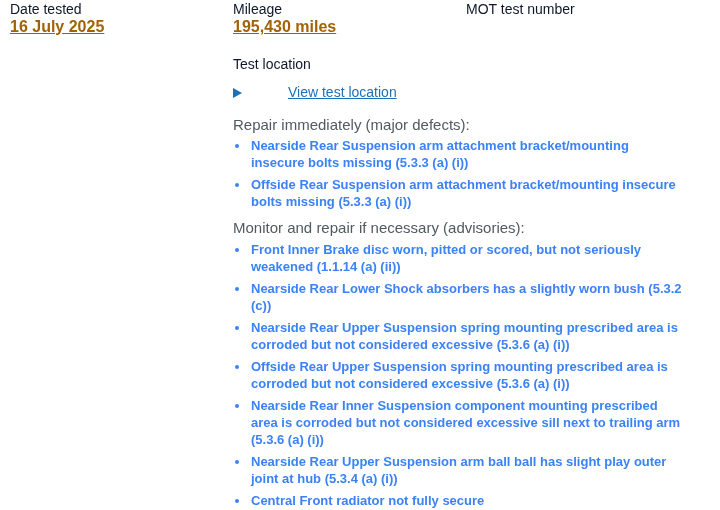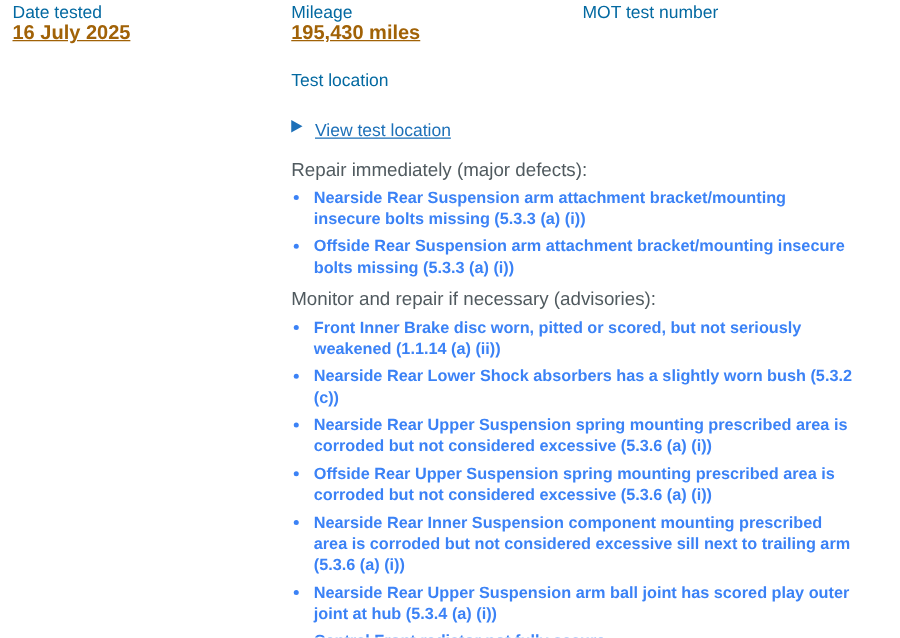--- a/index.html
+++ b/index.html
@@ -8,21 +8,21 @@
     background: #ffffff;
     font-family: "Liberation Sans", sans-serif;
     color: #0b0c0c;
     overflow: hidden;
   }
   .page { display: flex; padding-left: 10px; padding-top: 1px; }
   .left-rail { width: 223px; flex-shrink: 0; }
   .main { width: 452px; }
 
   .meta-label {
-    color: #0369a1;
+    color: #0f172a;
     font-size: 14px;
     line-height: 16px;
     font-weight: normal;
   }
   .meta-value {
     font-size: 16px;
     line-height: 19px;
     font-weight: bold;
     color: #a16207;
     text-decoration: underline;
@@ -34,23 +34,24 @@
     font-weight: bold;
     letter-spacing: 1px;
     color: #d4351c;
   }
   .top-grid {
     display: grid;
     grid-template-columns: 233px 1fr;
   }
   .test-location-label { margin-top: 20px; }
   .details-row {
-    margin-top: 24px;
+    margin-top: 12px;
     display: flex;
-    align-items: flex-start;
+    align-items: center;
+    gap: 36px;
   }
   .disclosure-triangle {
     width: 0; height: 0;
     border-left: 9px solid #1d70b8;
     border-top: 5.5px solid transparent;
     border-bottom: 5.5px solid transparent;
     margin-right: 10px;
     flex-shrink: 0;
   }
   .details-link {
@@ -121,19 +122,19 @@
     </div>
 
     <div>
       <p class="section-heading second">Monitor and repair if necessary (advisories):</p>
       <ul class="defect-list">
         <li>Front Inner Brake disc worn, pitted or scored, but not seriously weakened (1.1.14 (a) (ii))</li>
         <li>Nearside Rear Lower Shock absorbers has a slightly worn bush (5.3.2 (c))</li>
         <li>Nearside Rear Upper Suspension spring mounting prescribed area is corroded but not considered excessive (5.3.6 (a) (i))</li>
         <li>Offside Rear Upper Suspension spring mounting prescribed area is corroded but not considered excessive (5.3.6 (a) (i))</li>
         <li>Nearside Rear Inner Suspension component mounting prescribed area is corroded but not considered excessive sill next to trailing arm (5.3.6 (a) (i))</li>
-        <li>Nearside Rear Upper Suspension arm ball joint has scored play outer joint at hub (5.3.4 (a) (i))</li>
+        <li>Nearside Rear Upper Suspension arm ball ball has slight play outer joint at hub (5.3.4 (a) (i))</li>
         <li>Central Front radiator not fully secure</li>
       </ul>
     </div>
 
   </div>
 </div>
 
 </body></html>

